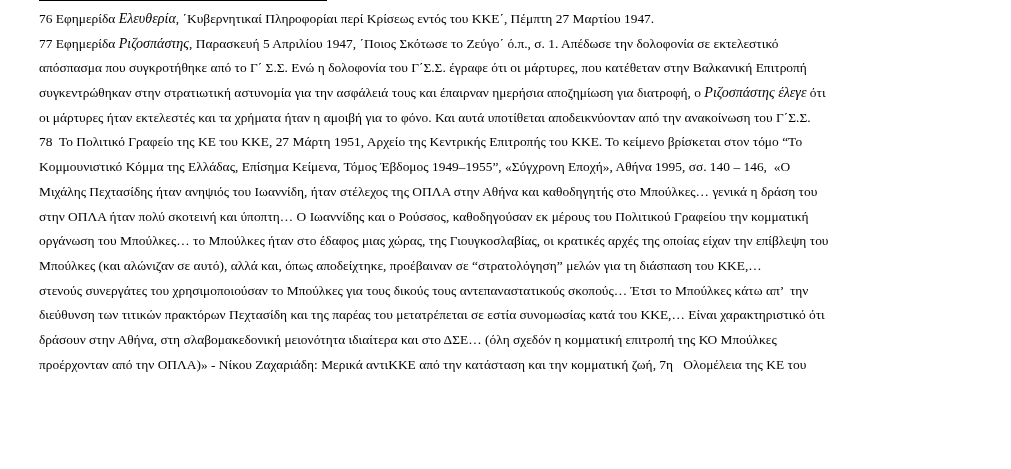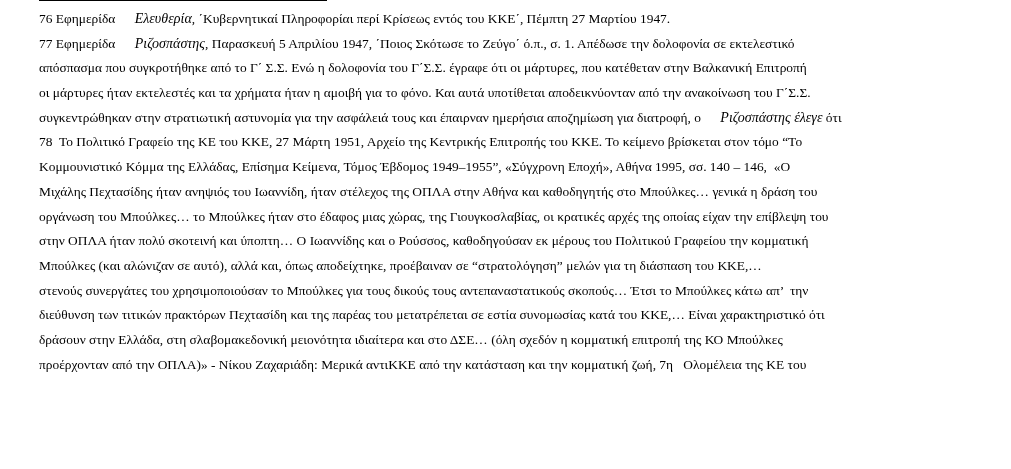--- a/index.html
+++ b/index.html
@@ -30,41 +30,41 @@
       width: 830px;
     }
     .line {
       height: 24.7px;
       line-height: 24.7px;
       font-size: 13.4px;
       white-space: pre;
       letter-spacing: 0.02px;
     }
     .line span { white-space: pre; }
-    .it { font-style: italic; font-size: 14px; margin-left: 16px; }
+    .it { font-style: italic; font-size: 14px; }
   </style>
 </head>
 <body>
 
 <div class="separator"></div>
 
 <div class="doc">
   <div class="line"><span>76 Εφημερίδα </span><span class="it">Ελευθερία</span><span>, ΄Κυβερνητικαί Πληροφορίαι περί Κρίσεως εντός του ΚΚΕ΄, Πέμπτη 27 Μαρτίου 1947.</span></div>
 
   <div class="line"><span>77 Εφημερίδα </span><span class="it">Ριζοσπάστης</span><span>, Παρασκευή 5 Απριλίου 1947, ΄Ποιος Σκότωσε το Ζεύγο΄ ό.π., σ. 1. Απέδωσε την δολοφονία σε εκτελεστικό</span></div>
 
   <div class="line"><span>απόσπασμα που συγκροτήθηκε από το Γ΄ Σ.Σ. Ενώ η δολοφονία του Γ΄Σ.Σ. έγραφε ότι οι μάρτυρες, που κατέθεταν στην Βαλκανική Επιτροπή</span></div>
 
+  <div class="line"><span>συγκεντρώθηκαν στην στρατιωτική αστυνομία για την ασφάλειά τους και έπαιρναν ημερήσια αποζημίωση για διατροφή, ο </span><span class="it">Ριζοσπάστης έλεγε</span><span> ότι</span></div>
+
   <div class="line"><span>οι μάρτυρες ήταν εκτελεστές και τα χρήματα ήταν η αμοιβή για το φόνο. Και αυτά υποτίθεται αποδεικνύονταν από την ανακοίνωση του Γ΄Σ.Σ.</span></div>
-
-  <div class="line"><span>συγκεντρώθηκαν στην στρατιωτική αστυνομία για την ασφάλειά τους και έπαιρναν ημερήσια αποζημίωση για διατροφή, ο </span><span class="it">Ριζοσπάστης έλεγε</span><span> ότι</span></div>
 
   <div class="line"><span>78  Το Πολιτικό Γραφείο της ΚΕ του ΚΚΕ, 27 Μάρτη 1951, Αρχείο της Κεντρικής Επιτροπής του ΚΚΕ. Το κείμενο βρίσκεται στον τόμο “Το</span></div>
   <div class="line"><span>Κομμουνιστικό Κόμμα της Ελλάδας, Επίσημα Κείμενα, Τόμος Έβδομος 1949–1955”, «Σύγχρονη Εποχή», Αθήνα 1995, σσ. 140 – 146,  «Ο</span></div>
   <div class="line"><span>Μιχάλης Πεχτασίδης ήταν ανηψιός του Ιωαννίδη, ήταν στέλεχος της ΟΠΛΑ στην Αθήνα και καθοδηγητής στο Μπούλκες… γενικά η δράση του</span></div>
+  <div class="line"><span>στην ΟΠΛΑ ήταν πολύ σκοτεινή και ύποπτη… Ο Ιωαννίδης και ο Ρούσσος, καθοδηγούσαν εκ μέρους του Πολιτικού Γραφείου την κομματική</span></div>
   <div class="line"><span>οργάνωση του Μπούλκες… το Μπούλκες ήταν στο έδαφος μιας χώρας, της Γιουγκοσλαβίας, οι κρατικές αρχές της οποίας είχαν την επίβλεψη του</span></div>
-  <div class="line"><span>στην ΟΠΛΑ ήταν πολύ σκοτεινή και ύποπτη… Ο Ιωαννίδης και ο Ρούσσος, καθοδηγούσαν εκ μέρους του Πολιτικού Γραφείου την κομματική</span></div>
   <div class="line"><span>Μπούλκες (και αλώνιζαν σε αυτό), αλλά και, όπως αποδείχτηκε, προέβαιναν σε “στρατολόγηση” μελών για τη διάσπαση του ΚΚΕ,…</span></div>
   <div class="line"><span>στενούς συνεργάτες του χρησιμοποιούσαν το Μπούλκες για τους δικούς τους αντεπαναστατικούς σκοπούς… Έτσι το Μπούλκες κάτω απ’  την</span></div>
   <div class="line"><span>διεύθυνση των τιτικών πρακτόρων Πεχτασίδη και της παρέας του μετατρέπεται σε εστία συνομωσίας κατά του ΚΚΕ,… Είναι χαρακτηριστικό ότι</span></div>
-  <div class="line"><span>δράσουν στην Ελλάδα, στη σλαβομακεδονική μειονότητα ιδιαίτερα και στο ΔΣΕ… (όλη σχεδόν η κομματική επιτροπή της ΚΟ Μπούλκες</span></div>
+  <div class="line"><span>δράσουν στην Αθήνα, στη σλαβομακεδονική μειονότητα ιδιαίτερα και στο ΔΣΕ… (όλη σχεδόν η κομματική επιτροπή της ΚΟ Μπούλκες</span></div>
   <div class="line"><span>προέρχονταν από την ΟΠΛΑ)» - Νίκου Ζαχαριάδη: Μερικά αντιΚΚΕ από την κατάσταση και την κομματική ζωή, 7η   Ολομέλεια της ΚΕ του</span></div>
 </div>
 
 </body></html>

